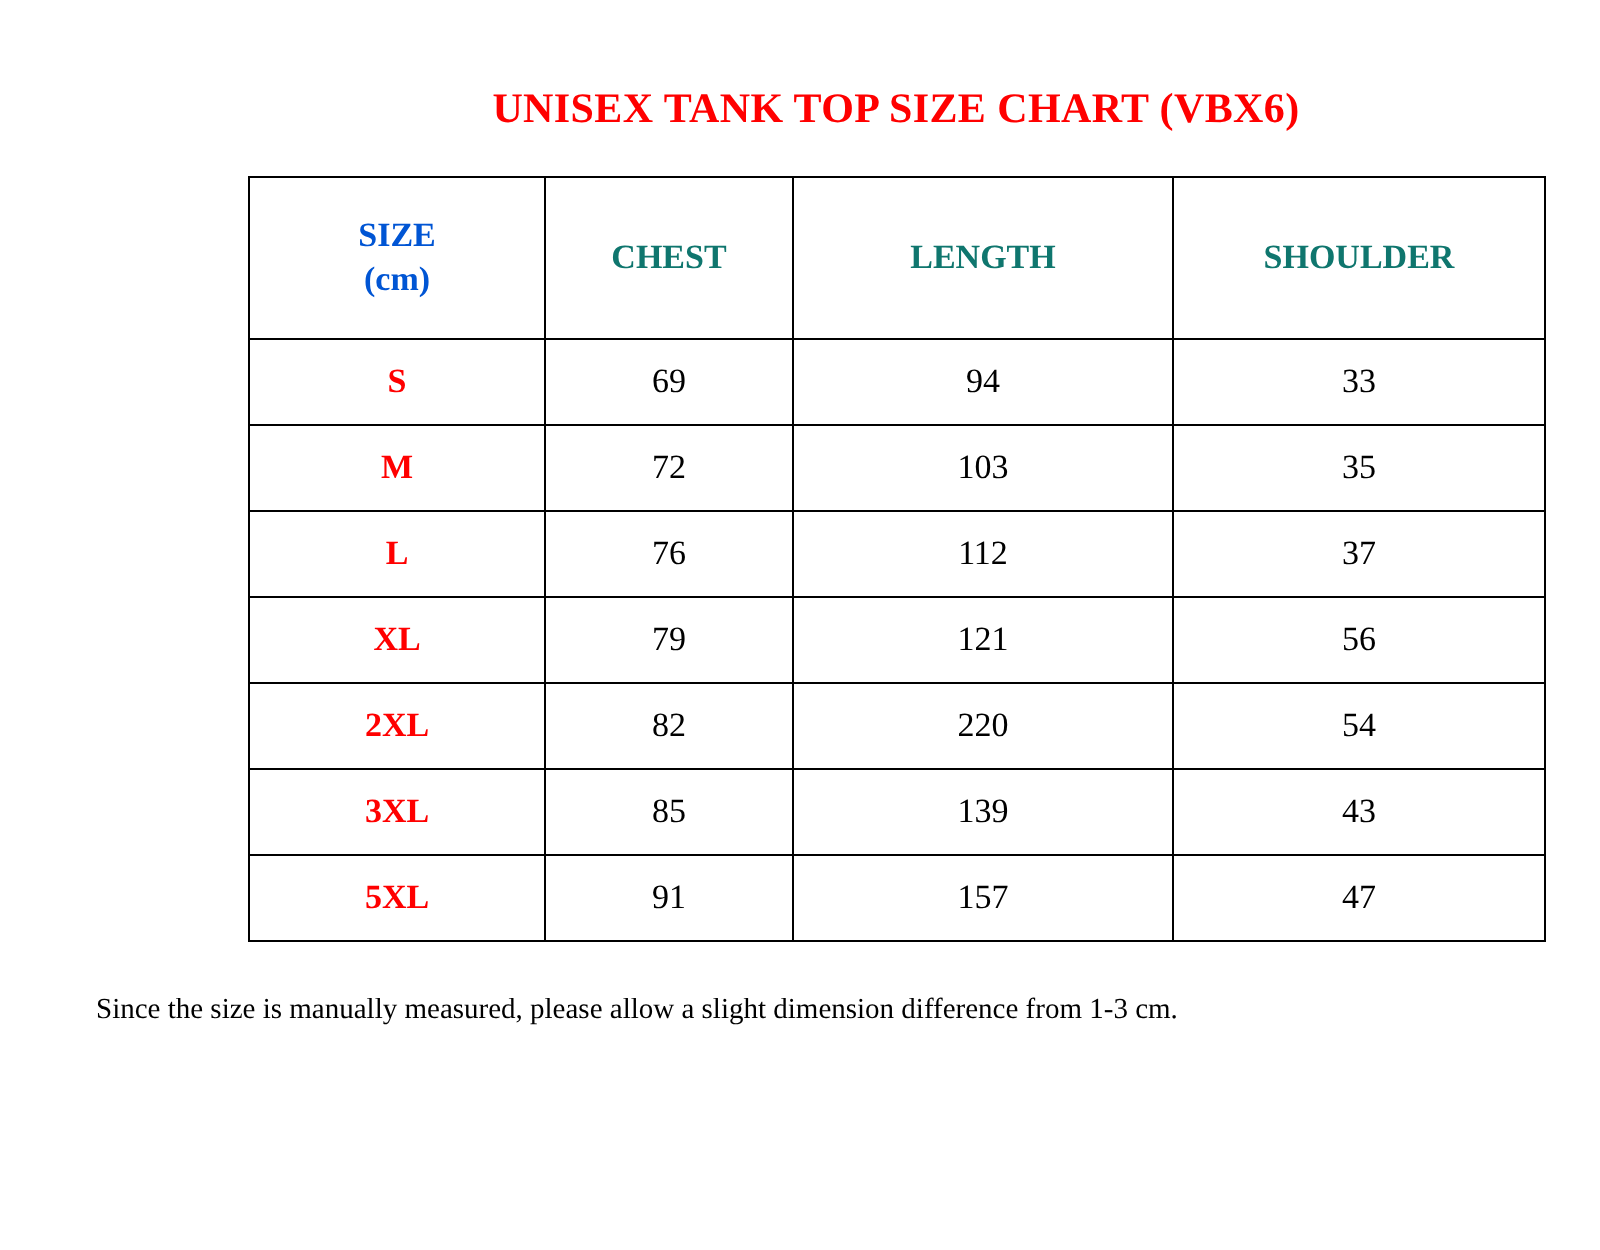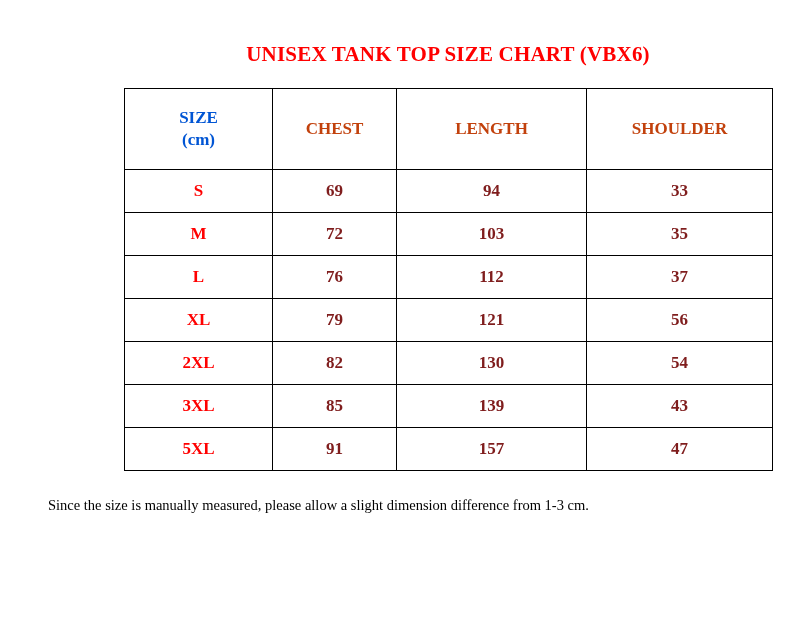--- a/index.html
+++ b/index.html
@@ -43,37 +43,37 @@
   table.size-chart td {
     border: 1px solid #000000;
     text-align: center;
     vertical-align: middle;
     font-family: "Liberation Serif", serif;
   }
   table.size-chart thead th {
     height: 78px;
     font-size: 17px;
     font-weight: bold;
-    color: #c2410c;
+    color: #0f766e;
     line-height: 1.3;
   }
   table.size-chart thead th.size-head {
     color: #0055d4;
   }
   table.size-chart tbody td {
     height: 40px;
     font-size: 17px;
   }
   table.size-chart tbody td.size-cell {
     color: #ff0000;
     font-weight: bold;
   }
   table.size-chart tbody td.value-cell {
-    color: #7f1d1d;
-    font-weight: bold;
+    color: #000000;
+    font-weight: normal;
   }
   col.c1 { width: 148px; }
   col.c2 { width: 124px; }
   col.c3 { width: 190px; }
   col.c4 { width: 186px; }
   .note {
     text-align: left;
     font-family: "Liberation Serif", serif;
     font-size: 14.5px;
     color: #000000;
@@ -127,21 +127,21 @@
         </tr>
         <tr>
           <td class="size-cell">XL</td>
           <td class="value-cell">79</td>
           <td class="value-cell">121</td>
           <td class="value-cell">56</td>
         </tr>
         <tr>
           <td class="size-cell">2XL</td>
           <td class="value-cell">82</td>
-          <td class="value-cell">130</td>
+          <td class="value-cell">220</td>
           <td class="value-cell">54</td>
         </tr>
         <tr>
           <td class="size-cell">3XL</td>
           <td class="value-cell">85</td>
           <td class="value-cell">139</td>
           <td class="value-cell">43</td>
         </tr>
         <tr>
           <td class="size-cell">5XL</td>

